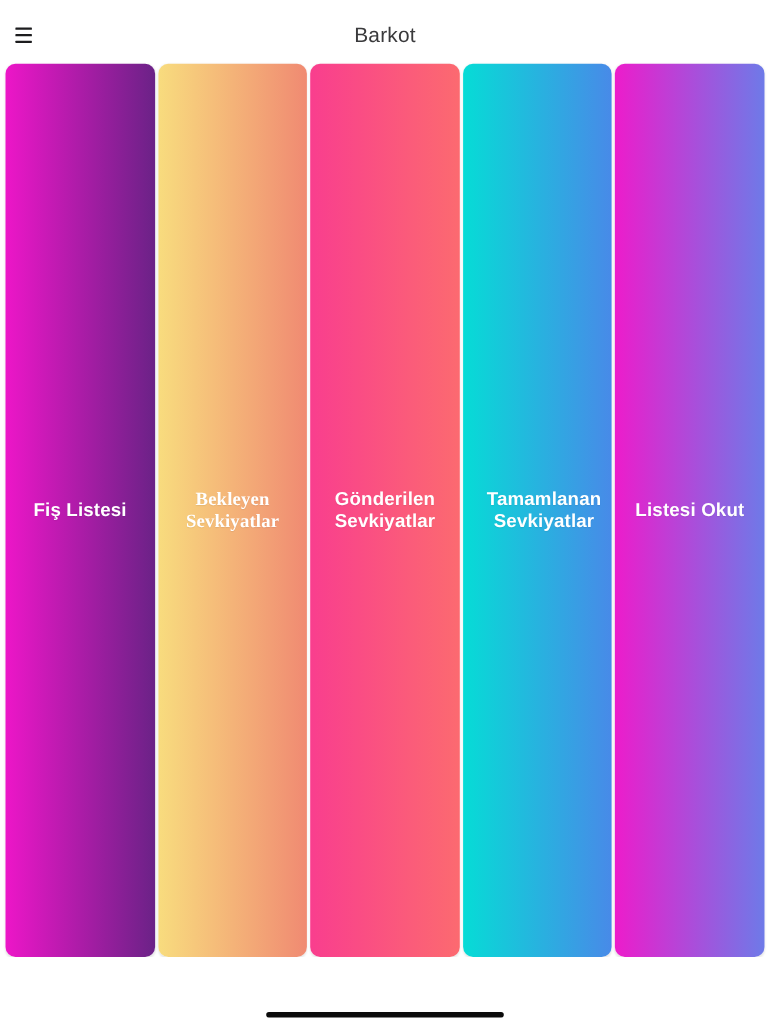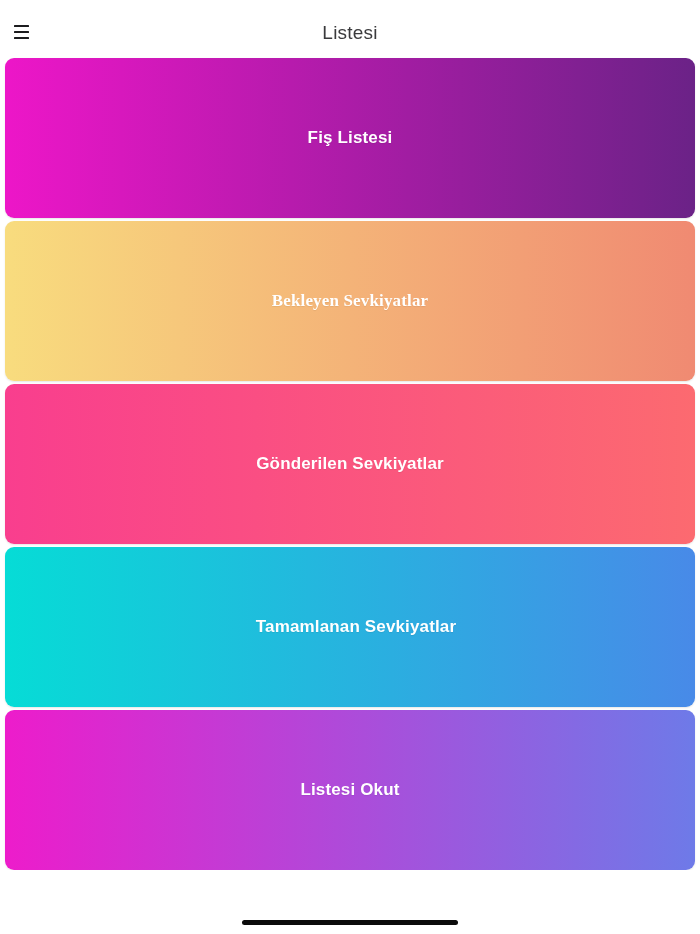--- a/index.html
+++ b/index.html
@@ -62,21 +62,20 @@
     font-size: 19px;
     font-weight: 400;
     letter-spacing: 0.2px;
     color: #3a3a3c;
   }
 
   
   .card-list {
     flex: 1 1 auto;
     display: flex;
-    flex-direction: column;
     padding: 0 5px;
     gap: 3px;
   }
 
   .card {
     position: relative;
     flex: 1 1 0;
     border-radius: 9px;
     display: flex;
     align-items: center;
@@ -117,21 +116,21 @@
 <body>
 
 <div id="app">
 
   <div class="appbar" style="background: rgb(255, 255, 255);">
     <div class="menu-button">
       <span class="bar"></span>
       <span class="bar"></span>
       <span class="bar"></span>
     </div>
-    <div class="appbar-title" style="color: rgb(58, 58, 60);">Listesi</div>
+    <div class="appbar-title" style="color: rgb(58, 58, 60);">Barkot</div>
   </div>
 
   <div class="card-list">
 
     <div class="card" style="background: linear-gradient(90deg, rgb(237, 22, 200) 0%, rgb(107, 34, 135) 100%);">
       <span class="card-label" style="color: rgb(255, 255, 255);">Fiş Listesi</span>
     </div>
 
     <div class="card" style="background: linear-gradient(90deg, rgb(248, 220, 126) 0%, rgb(240, 138, 114) 100%);">
       <span class="card-label" style="color: rgb(255, 255, 255); font-family: Liberation Serif, serif;">Bekleyen Sevkiyatlar</span>

